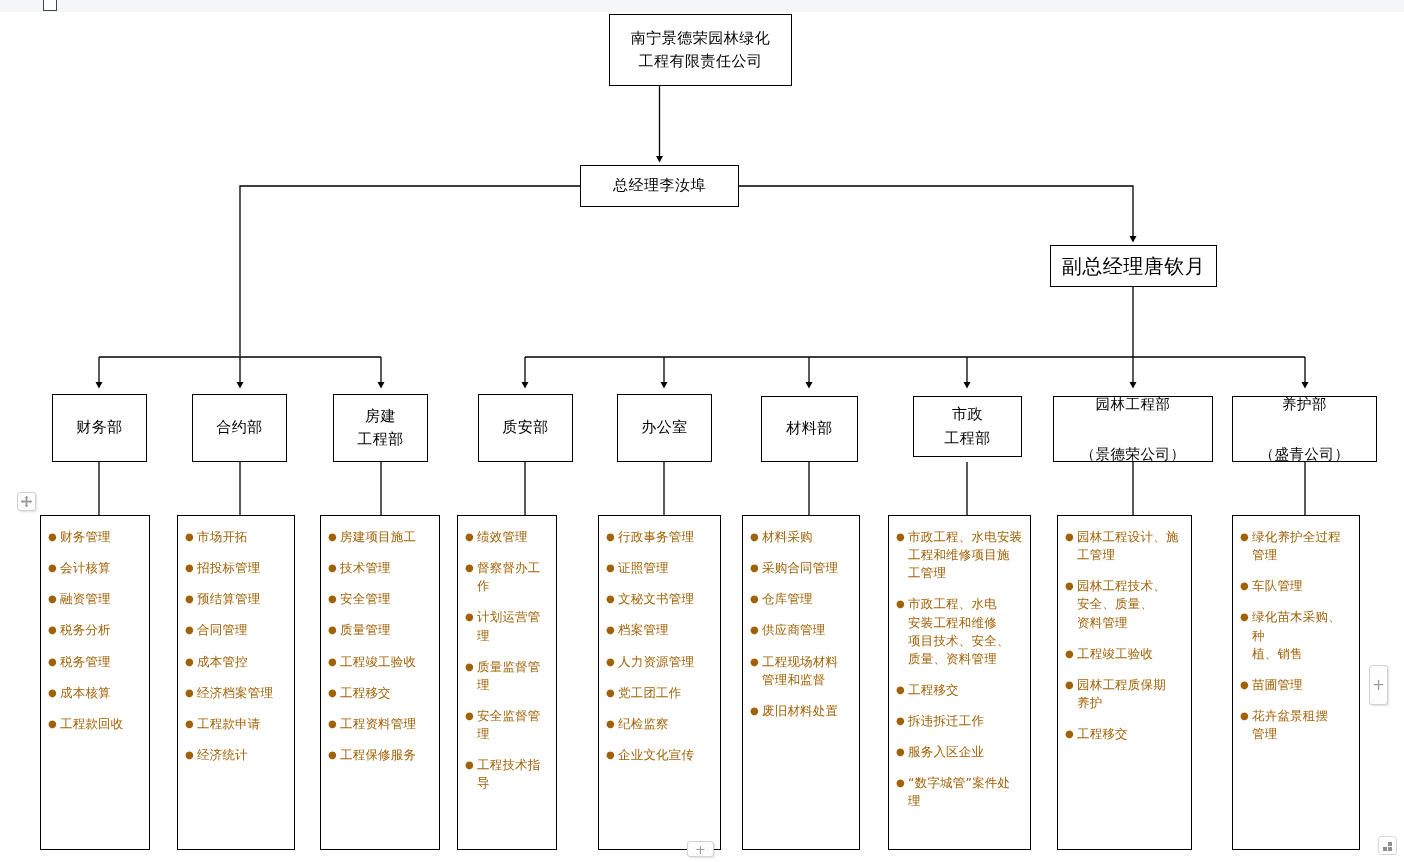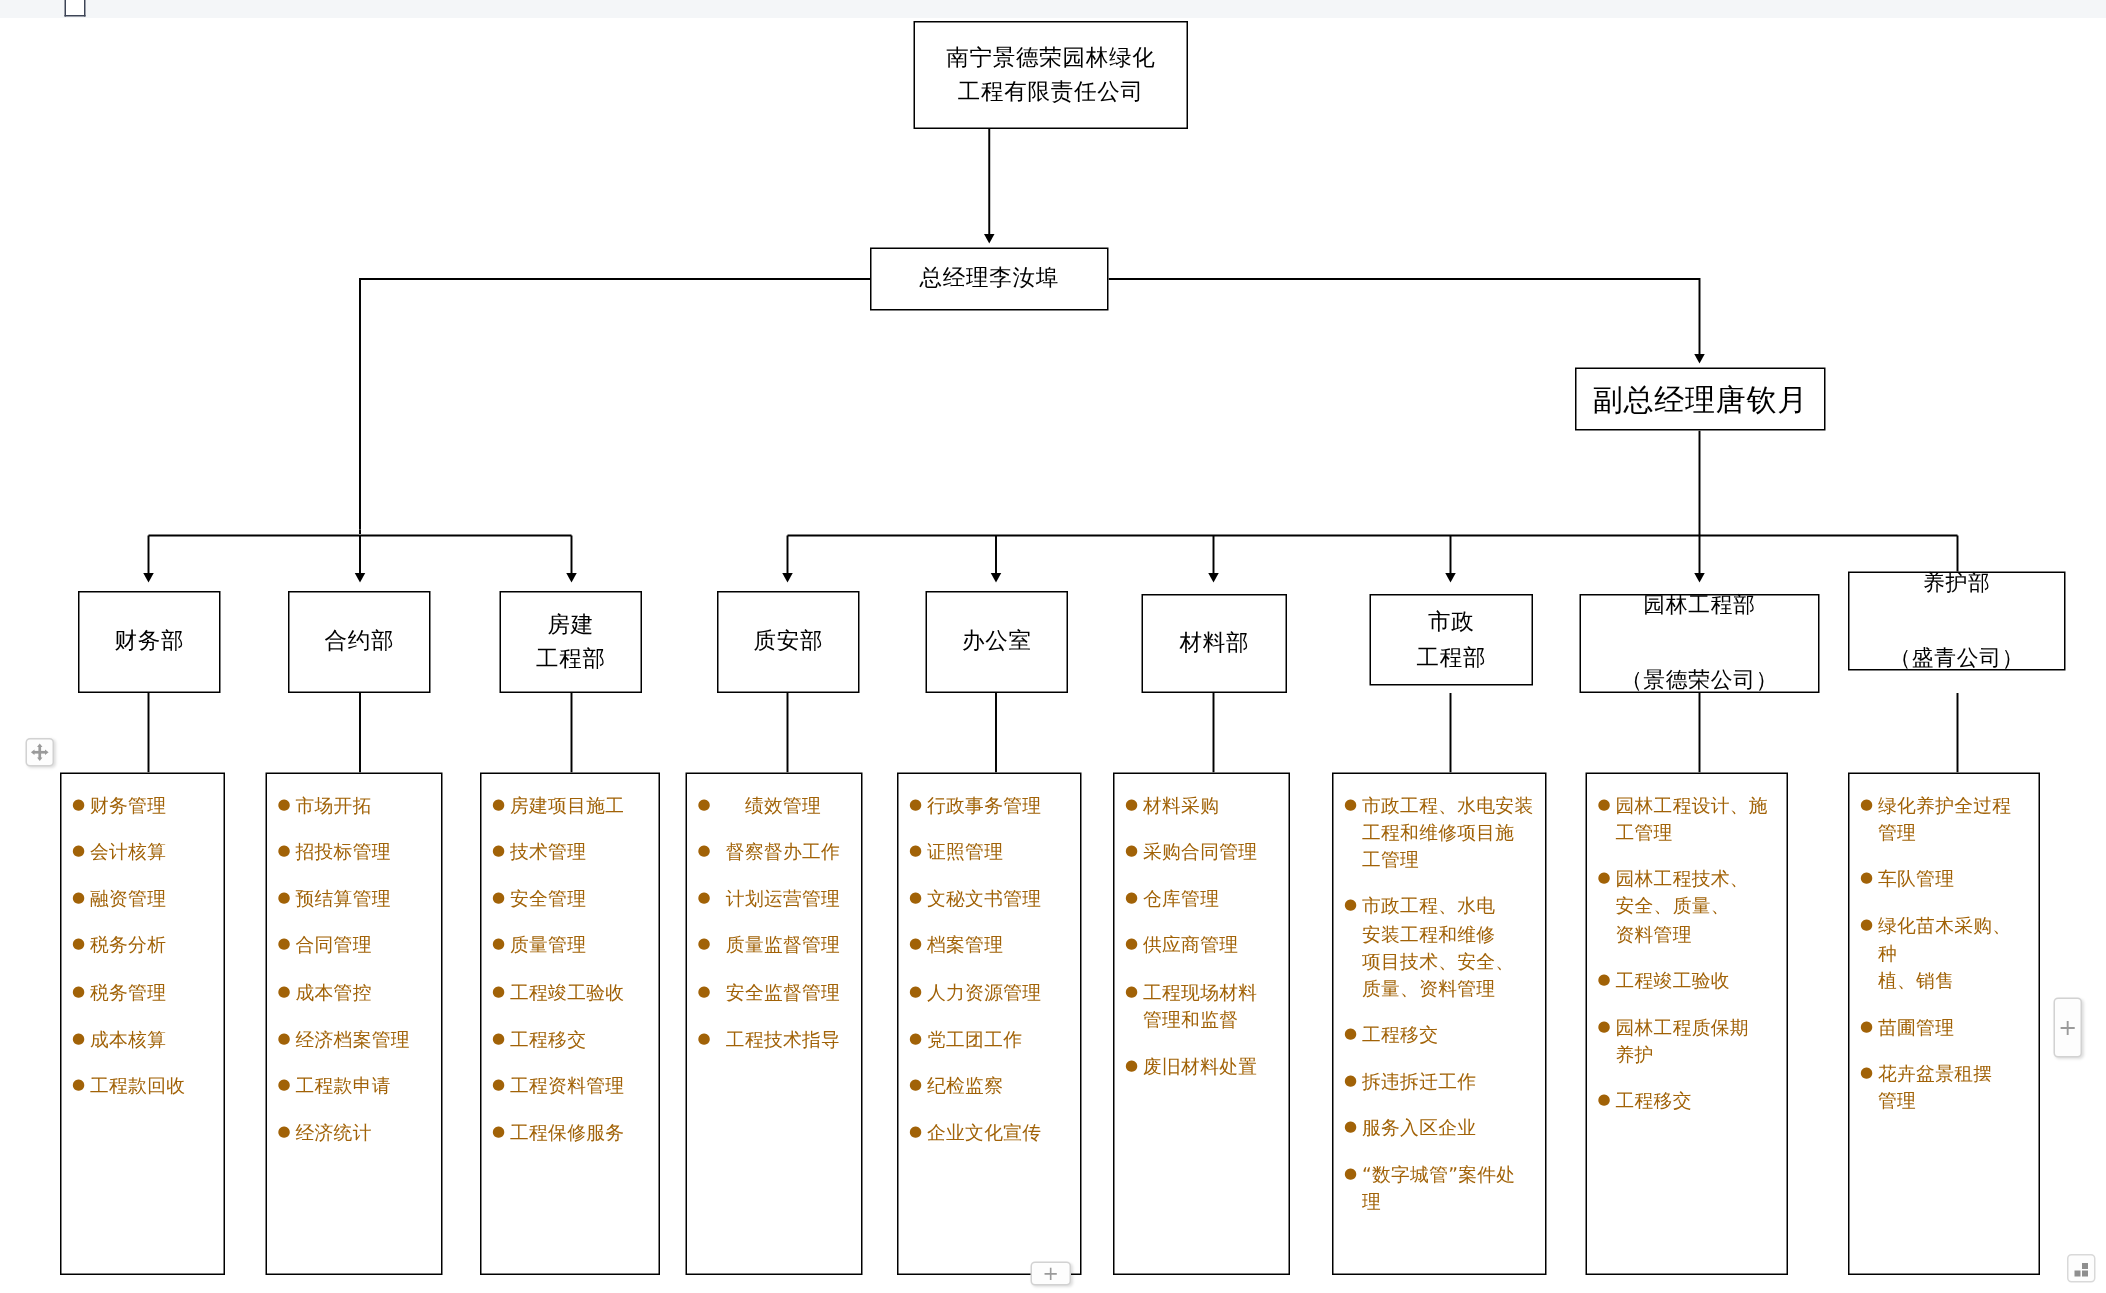--- a/index.html
+++ b/index.html
@@ -206,21 +206,21 @@
     <span class="ln">办公室</span>
   </div>
   <div class="node dept" style="left:913px; top:396px; width:109px; height:61px;">
     <span class="ln">市政</span>
     <span class="ln">工程部</span>
   </div>
   <div class="node dept sm" style="left:1053px;top:396px; width:160px; height:66px;">
     <span class="ln">园林工程部</span>
     <span class="ln">（景德荣公司）</span>
   </div>
-  <div class="node dept sm" style="left:1232px;top:381px; width:145px; height:66px;">
+  <div class="node dept sm" style="left:1232px;top:396px; width:145px; height:66px;">
     <span class="ln">养护部</span>
     <span class="ln">（盛青公司）</span>
   </div>
 
   <div class="duties" id="d0" style="left:40px;  top:515px; width:110px; height:335px;">
       <span class="duty">
         <span class="wrap">财务管理</span>
       </span>
       <span class="duty">
         <span class="wrap">会计核算</span>
@@ -286,21 +286,21 @@
       <span class="duty">
         <span class="wrap">工程移交</span>
       </span>
       <span class="duty">
         <span class="wrap">工程资料管理</span>
       </span>
       <span class="duty">
         <span class="wrap">工程保修服务</span>
       </span>
     </div>
-  <div class="duties" id="d3" style="left:457px; top:515px; width:118px; height:335px;text-align:center;">
+  <div class="duties" id="d3" style="left:457px; top:515px; width:100px; height:335px;">
       <span class="duty">
         <span class="wrap">绩效管理</span>
       </span>
       <span class="duty">
         <span class="wrap">督察督办工作</span>
       </span>
       <span class="duty">
         <span class="wrap">计划运营管理</span>
       </span>
       <span class="duty">

